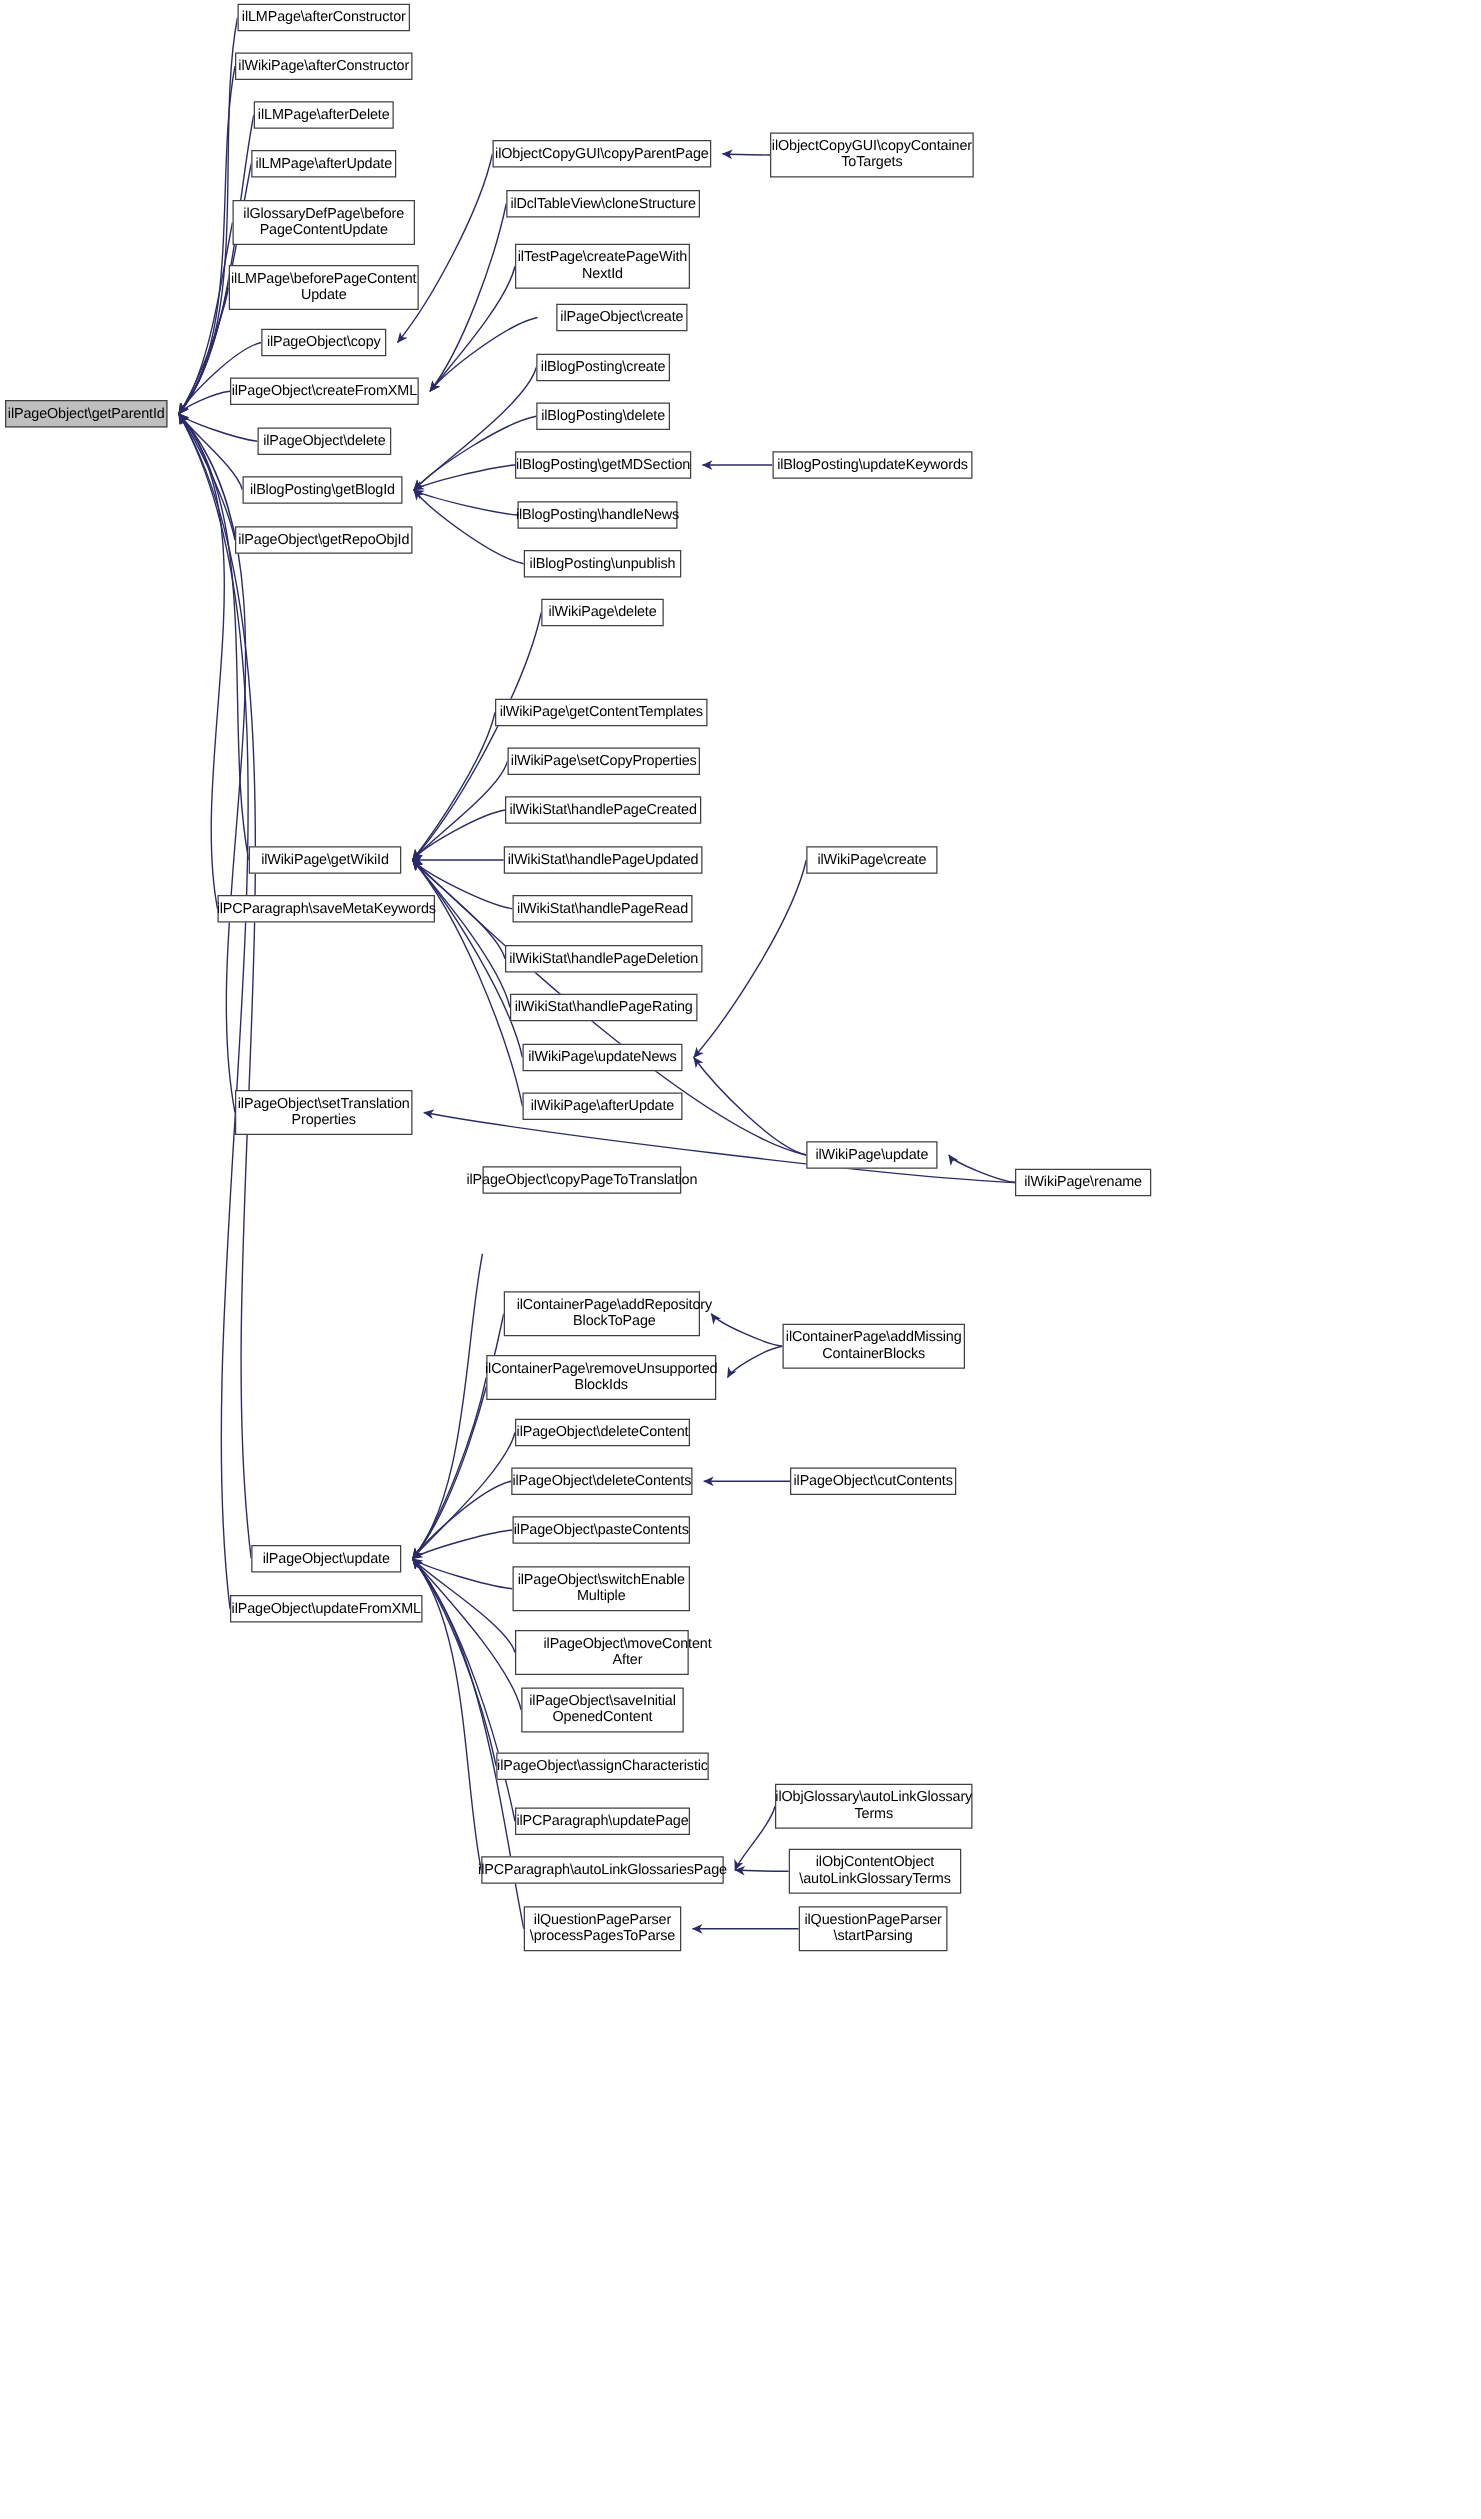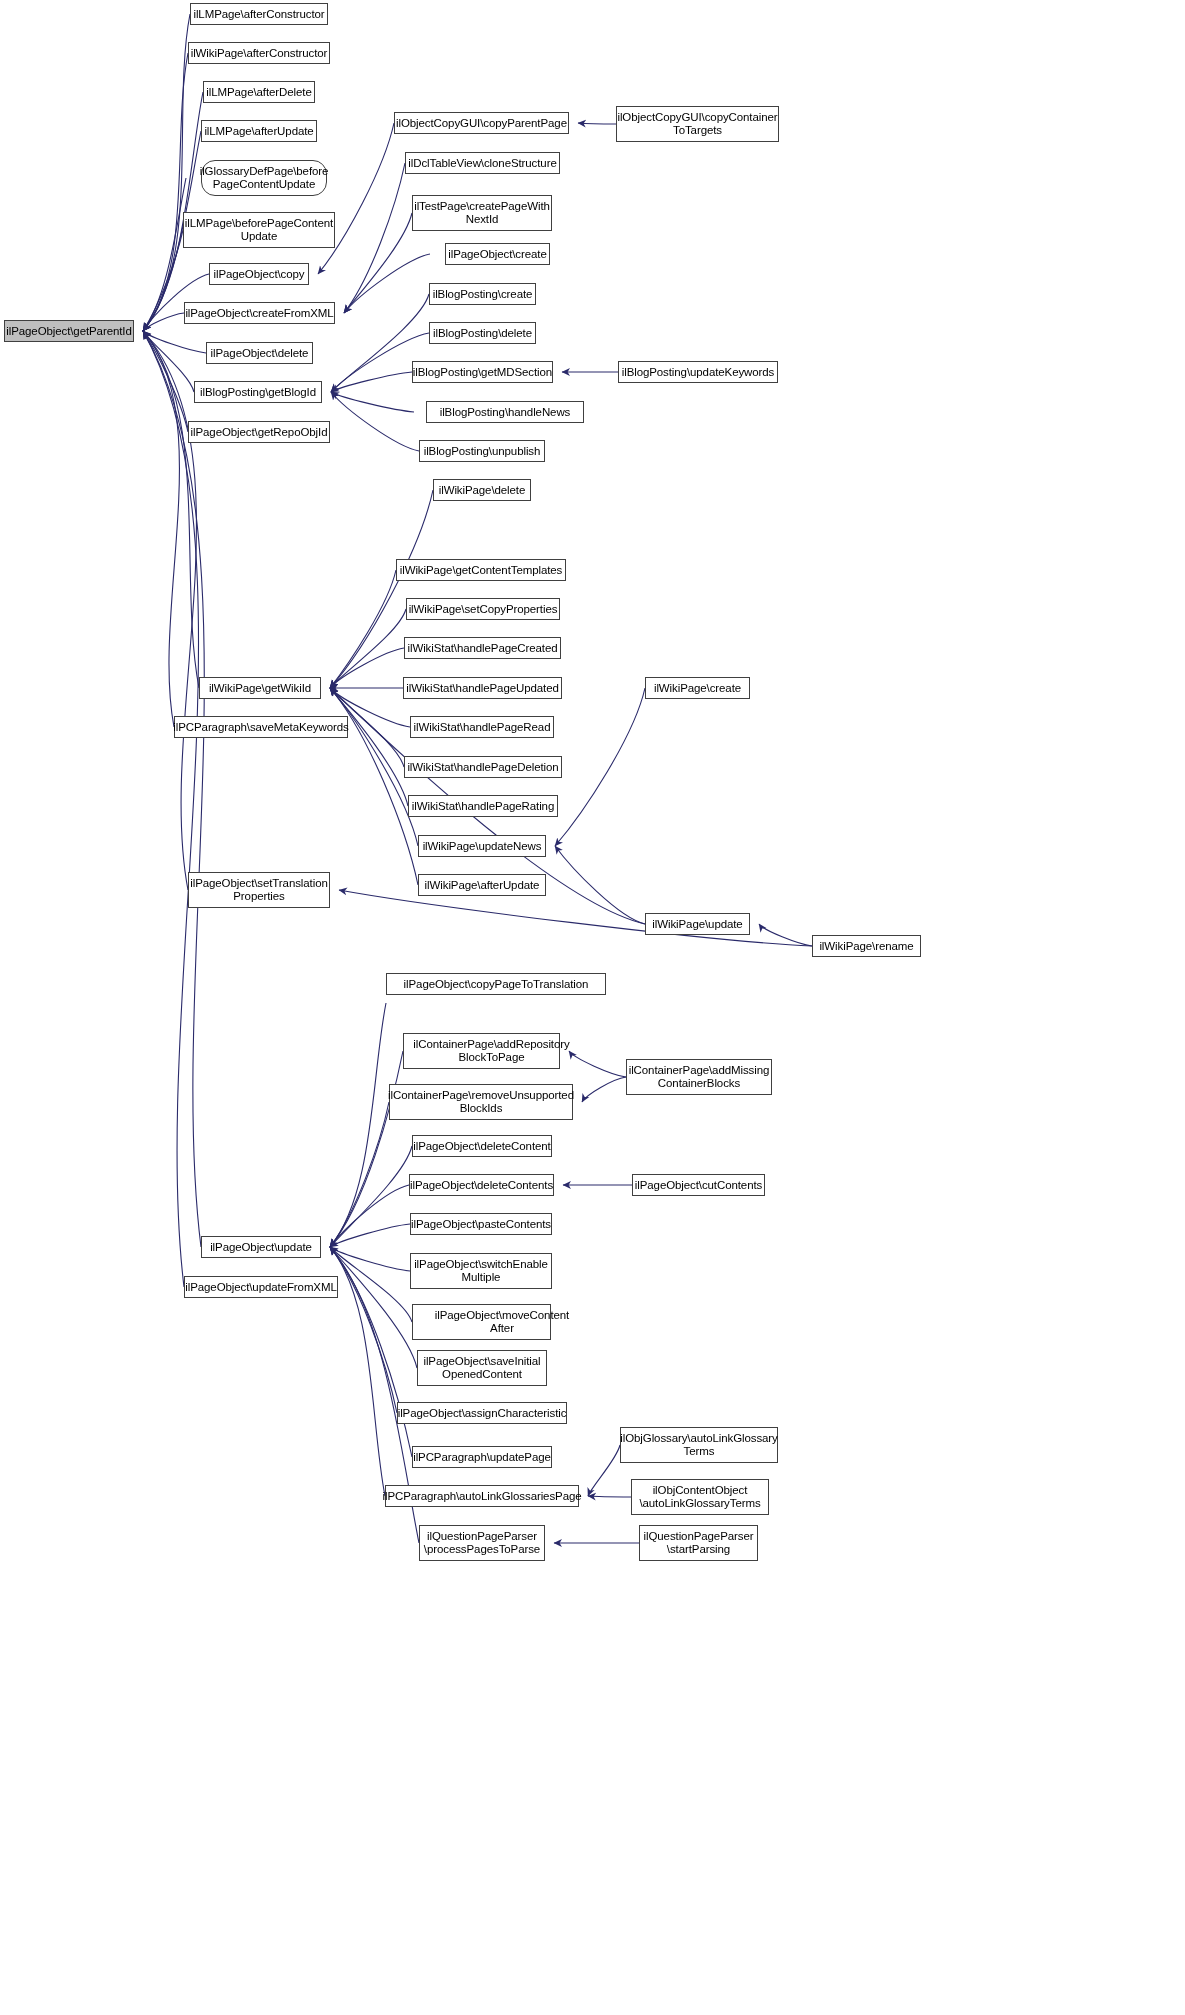--- a/index.html
+++ b/index.html
@@ -101,38 +101,38 @@
         <path d="M631,1497 C617.8,1496.92 592.2,1496.3 588,1496" marker-end="url(#arrow)"></path>
         <path d="M639,1543 C619.354,1543 564.646,1543 554,1543" marker-end="url(#arrow)"></path>
       </g>
   </svg>
   <div id="node-layer">
       <div class="node root" style="left: 4px; top: 320px; width: 130px; height: 22px;">ilPageObject\getParentId</div>
       <div class="node" style="left: 190px; top: 3px; width: 138px; height: 22px;">ilLMPage\afterConstructor</div>
       <div class="node" style="left: 188px; top: 42px; width: 142px; height: 22px;">ilWikiPage\afterConstructor</div>
       <div class="node" style="left: 203px; top: 81px; width: 112px; height: 22px;">ilLMPage\afterDelete</div>
       <div class="node" style="left: 201px; top: 120px; width: 116px; height: 22px;">ilLMPage\afterUpdate</div>
-      <div class="node" style="left: 201px; top: 160px; width: 126px; height: 36px; border-radius: 14px;">ilGlossaryDefPage\before
+      <div class="node" style="left: 186px; top: 160px; width: 146px; height: 36px;">ilGlossaryDefPage\before
 PageContentUpdate</div>
       <div class="node" style="left: 183px; top: 212px; width: 152px; height: 36px;">ilLMPage\beforePageContent
 Update</div>
       <div class="node" style="left: 209px; top: 263px; width: 100px; height: 22px;">ilPageObject\copy</div>
       <div class="node" style="left: 184px; top: 302px; width: 151px; height: 22px;">ilPageObject\createFromXML</div>
       <div class="node" style="left: 206px; top: 342px; width: 107px; height: 22px;">ilPageObject\delete</div>
       <div class="node" style="left: 194px; top: 381px; width: 128px; height: 22px;">ilBlogPosting\getBlogId</div>
       <div class="node" style="left: 188px; top: 421px; width: 142px; height: 22px;">ilPageObject\getRepoObjId</div>
       <div class="node" style="left: 394px; top: 112px; width: 175px; height: 22px;">ilObjectCopyGUI\copyParentPage</div>
       <div class="node" style="left: 405px; top: 152px; width: 155px; height: 22px;">ilDclTableView\cloneStructure</div>
       <div class="node" style="left: 412px; top: 195px; width: 140px; height: 36px;">ilTestPage\createPageWith
 NextId</div>
       <div class="node" style="left: 430px; top: 243px; width: 105px; height: 22px; margin-left: 15px;">ilPageObject\create</div>
       <div class="node" style="left: 429px; top: 283px; width: 107px; height: 22px;">ilBlogPosting\create</div>
       <div class="node" style="left: 429px; top: 322px; width: 107px; height: 22px;">ilBlogPosting\delete</div>
       <div class="node" style="left: 412px; top: 361px; width: 141px; height: 22px;">ilBlogPosting\getMDSection</div>
-      <div class="node" style="left: 414px; top: 401px; width: 158px; height: 22px; margin-left: 12px;">ilBlogPosting\handleNews</div>
+      <div class="node" style="left: 414px; top: 401px; width: 128px; height: 22px;">ilBlogPosting\handleNews</div>
       <div class="node" style="left: 419px; top: 440px; width: 126px; height: 22px;">ilBlogPosting\unpublish</div>
       <div class="node" style="left: 616px; top: 106px; width: 163px; height: 36px;">ilObjectCopyGUI\copyContainer
 ToTargets</div>
       <div class="node" style="left: 618px; top: 361px; width: 160px; height: 22px;">ilBlogPosting\updateKeywords</div>
       <div class="node" style="left: 433px; top: 479px; width: 98px; height: 22px;">ilWikiPage\delete</div>
       <div class="node" style="left: 396px; top: 559px; width: 170px; height: 22px;">ilWikiPage\getContentTemplates</div>
       <div class="node" style="left: 406px; top: 598px; width: 154px; height: 22px;">ilWikiPage\setCopyProperties</div>
       <div class="node" style="left: 404px; top: 637px; width: 157px; height: 22px;">ilWikiStat\handlePageCreated</div>
       <div class="node" style="left: 403px; top: 677px; width: 159px; height: 22px;">ilWikiStat\handlePageUpdated</div>
       <div class="node" style="left: 410px; top: 716px; width: 144px; height: 22px;">ilWikiStat\handlePageRead</div>
@@ -140,21 +140,21 @@
       <div class="node" style="left: 408px; top: 795px; width: 150px; height: 22px;">ilWikiStat\handlePageRating</div>
       <div class="node" style="left: 418px; top: 835px; width: 128px; height: 22px;">ilWikiPage\updateNews</div>
       <div class="node" style="left: 418px; top: 874px; width: 128px; height: 22px;">ilWikiPage\afterUpdate</div>
       <div class="node" style="left: 199px; top: 677px; width: 122px; height: 22px;">ilWikiPage\getWikiId</div>
       <div class="node" style="left: 174px; top: 716px; width: 174px; height: 22px;">ilPCParagraph\saveMetaKeywords</div>
       <div class="node" style="left: 188px; top: 872px; width: 142px; height: 36px;">ilPageObject\setTranslation
 Properties</div>
       <div class="node" style="left: 645px; top: 677px; width: 105px; height: 22px;">ilWikiPage\create</div>
       <div class="node" style="left: 645px; top: 913px; width: 105px; height: 22px;">ilWikiPage\update</div>
       <div class="node" style="left: 812px; top: 935px; width: 109px; height: 22px;">ilWikiPage\rename</div>
-      <div class="node" style="left: 386px; top: 973px; width: 220px; height: 22px;">ilPageObject\copyPageToTranslation</div>
+      <div class="node" style="left: 386px; top: 933px; width: 159px; height: 22px;">ilPageObject\copyPageToTranslation</div>
       <div class="node" style="left: 403px; top: 1033px; width: 157px; height: 36px; padding-left: 20px;">ilContainerPage\addRepository
 BlockToPage</div>
       <div class="node" style="left: 389px; top: 1084px; width: 184px; height: 36px;">ilContainerPage\removeUnsupported
 BlockIds</div>
       <div class="node" style="left: 412px; top: 1135px; width: 140px; height: 22px;">ilPageObject\deleteContent</div>
       <div class="node" style="left: 409px; top: 1174px; width: 145px; height: 22px;">ilPageObject\deleteContents</div>
       <div class="node" style="left: 410px; top: 1213px; width: 142px; height: 22px;">ilPageObject\pasteContents</div>
       <div class="node" style="left: 410px; top: 1253px; width: 142px; height: 36px;">ilPageObject\switchEnable
 Multiple</div>
       <div class="node" style="left: 412px; top: 1304px; width: 139px; height: 36px; padding-left: 41px;">ilPageObject\moveContent

